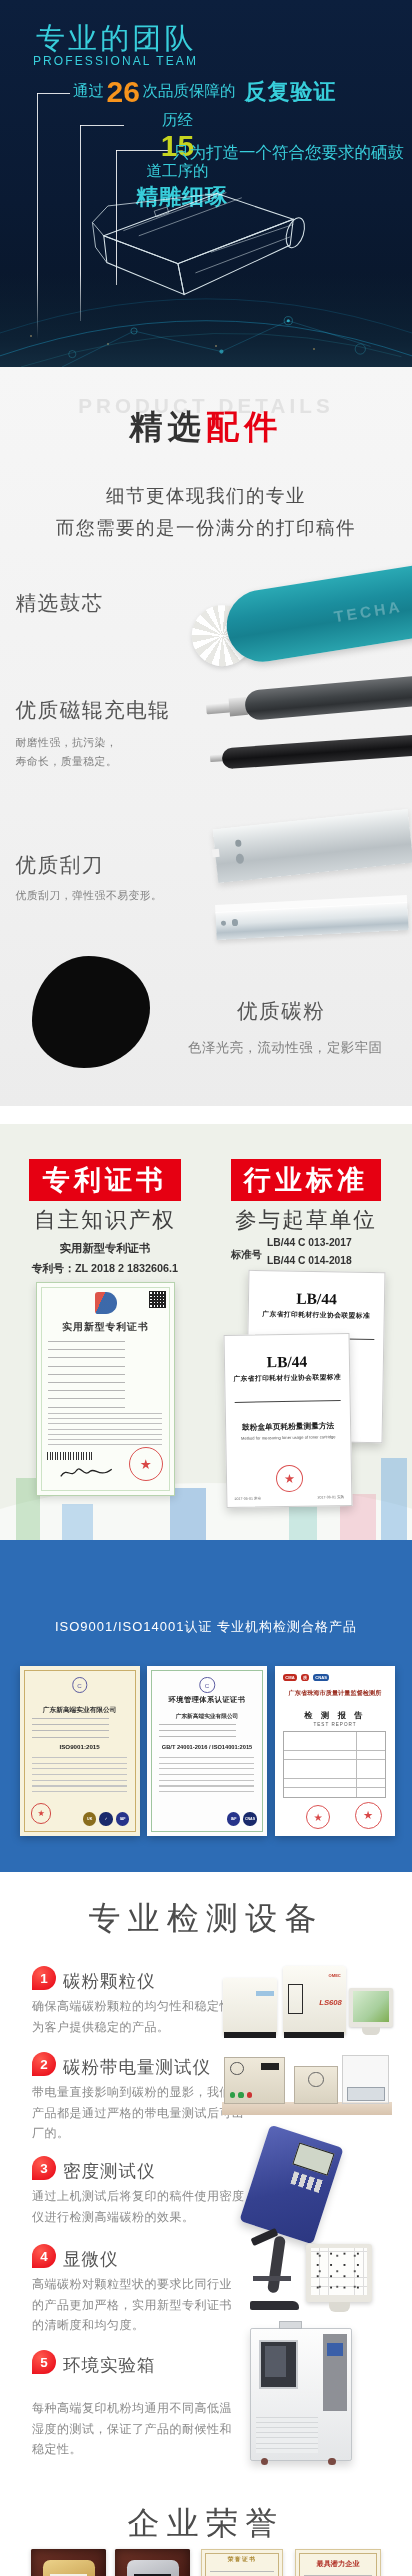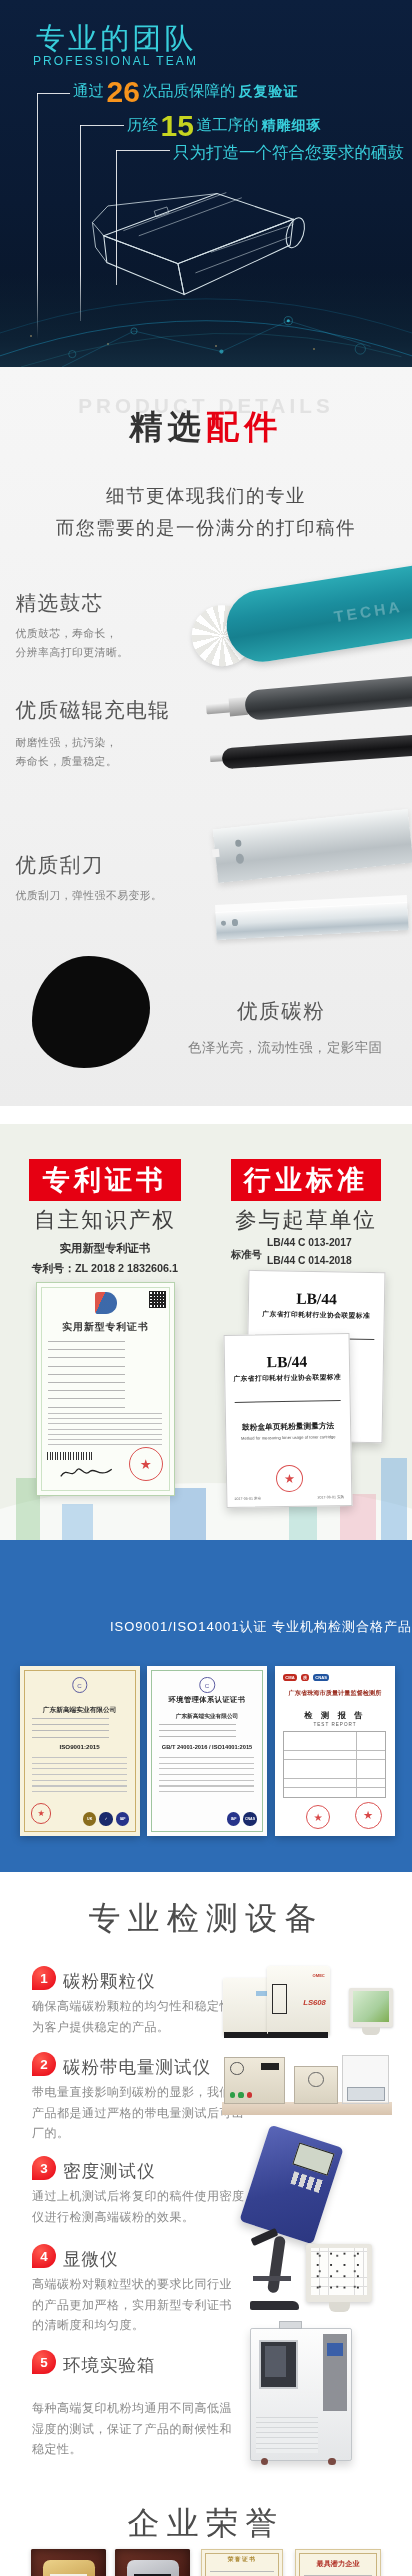--- a/index.html
+++ b/index.html
@@ -8,23 +8,23 @@
   section { position:relative; overflow:hidden; width:412px; }
 
   
   .hero { height:367px; background:linear-gradient(180deg,#0c1f3d 0%,#0a1a33 55%,#081527 100%); }
   .hero-title { position:absolute; left:36px; top:18.5px; font-size:29px; font-weight:normal; color:#38cedb; letter-spacing:3.1px; }
   .hero-sub { position:absolute; left:33px; top:54px; font-size:12px; color:#38cedb; letter-spacing:2.1px; }
   .hline { position:absolute; background:rgba(255,255,255,.85); }
   .hpoint { position:absolute; display:flex; align-items:center; color:#38cedb; white-space:nowrap; }
   .hp-t { font-size:15.5px; }
   .hp-n { font-size:30px; font-weight:bold; margin:0 2.6px; line-height:1; }
-  .hp-e { font-size:14px; font-weight:bold; letter-spacing:1px; margin-left:3px; }
+  .hp-e { font-size:22px; font-weight:bold; letter-spacing:1px; margin-left:9px; }
   .p1 { left:73px; top:76px; height:31px; }
-  .p2 { left:127px; top:110px; height:31px; }
+  .p2 { left:127px; top:110px; height:31px;flex-direction:column; }
   .p3 { left:173px; top:142px; font-size:16.5px; }
   .cart-svg { position:absolute; left:77px; top:175px; }
   .city { position:absolute; left:0; bottom:0; width:412px; height:93px;
     background:
       radial-gradient(1.5px 1.5px at 31px 62px,#ffd98a,transparent 70%),
       radial-gradient(1px 1px at 62px 77px,#fff3c4,transparent 70%),
       radial-gradient(1.5px 1.5px at 108px 70px,#ffcf6e,transparent 70%),
       radial-gradient(1px 1px at 155px 80px,#ffe9ad,transparent 70%),
       radial-gradient(1.5px 1.5px at 216px 72px,#ffd98a,transparent 70%),
       radial-gradient(1px 1px at 268px 62px,#fff,transparent 70%),
@@ -113,21 +113,21 @@
   .std .name { position:absolute; top:87px; width:100%; text-align:center; font-size:7.7px; font-weight:bold; color:#222; }
   .std .name-en { position:absolute; top:100px; width:100%; text-align:center; font-size:4.1px; color:#555; }
   .std .sealstar { position:absolute; left:49px; bottom:14.4px; width:27px; height:27px; font-size:12.4px; }
   .std .dates { position:absolute; bottom:6.2px; left:7.2px; right:7.2px; display:flex; justify-content:space-between; font-size:3.6px; color:#666; }
   .deco { position:absolute; bottom:0; }
   .deco-arc { left:-77px; bottom:-108px; width:567px; height:165px; border-radius:50%; background:rgba(255,255,255,.55); }
 
   
   .authority { height:332px; background:#2d6cb5; }
   .auth-title { position:absolute; top:30px; width:100%; text-align:center; color:#fff; font-size:24px; font-weight:bold; letter-spacing:3.1px; }
-  .auth-sub { position:absolute; top:78px; width:100%; text-align:right; color:#fff; font-size:13px; letter-spacing:1px; }
+  .auth-sub { position:absolute; top:78px; width:100%; text-align:center; color:#fff; font-size:13px; letter-spacing:1px; }
   .cert { position:absolute; top:126px; width:120px; height:170px; box-shadow:0 3.1px 8.2px rgba(0,0,0,.25); }
   .cert .cinner { position:absolute; left:4.1px; top:4.1px; right:4.1px; bottom:4.1px; border:0.5px solid; }
   .c1 { left:19.6px; background:#f7f2dc; } .c1 .cinner { border-color:#c9ae6a; }
   .c2 { left:147px; background:#fdfdfd; } .c2 .cinner { border-color:#9fc59f; }
   .c3 { left:275px; background:#ffffff; }
   .clogo { position:absolute; left:50%; transform:translateX(-50%); top:11.3px; width:15.5px; height:15.5px; border-radius:50%; border:1px solid #5a5aa0; color:#5a5aa0; font-size:6.2px; display:flex; align-items:center; justify-content:center; }
   .cname { position:absolute; top:40px; width:100%; text-align:center; font-size:6.7px; font-weight:bold; color:#333; }
   .cstd { position:absolute; top:77px; width:100%; text-align:center; font-size:6.2px; font-weight:bold; color:#222; }
   .ctitle { position:absolute; top:29px; width:100%; text-align:center; font-size:7.2px; font-weight:bold; color:#222; letter-spacing:0.5px; }
   .clines-a { position:absolute; left:12.4px; top:52px; width:77px; height:24px; background-image:repeating-linear-gradient(180deg,#b9b9b9 0 1px,transparent 1px 6.2px); }
@@ -153,21 +153,21 @@
   .eq-title { position:absolute; top:25px; width:100%; text-align:center; font-size:32px; color:#4c4c4c; letter-spacing:7.2px; }
   .eq-num { position:absolute; left:32px; width:24px; height:24px; background:radial-gradient(circle at 35% 30%,#ff5a4e,#e60012);
     border-radius:50% 50% 50% 0; color:#fff; font-size:13.4px; font-weight:bold; display:flex; align-items:center; justify-content:center; }
   .eq-name { position:absolute; left:63px; font-size:17.5px; color:#555; letter-spacing:1px; }
   .eq-desc { position:absolute; left:32px; font-size:12px; color:#8a8a8a; line-height:20.6px; letter-spacing:0.5px; }
   
   .ls-wrap { position:absolute; left:223px; top:89px; width:170px; height:77px; }
   .ls-box1 { position:absolute; left:0; bottom:4.1px; width:54px; height:56px; background:linear-gradient(180deg,#fbfaf4,#e9e6da); border-radius:3.1px 3.1px 1px 1px; box-shadow:0 1.5px 3.1px rgba(0,0,0,.15); }
   .ls-box1 .lbl { position:absolute; right:3.1px; top:13.4px; width:17.5px; height:5.2px; background:#9dc4e2; }
   .ls-box1 .base,.ls-box2 .base { position:absolute; left:1px; bottom:-4.1px; width:96%; height:6.2px; background:#1d1d1f; }
-  .ls-box2 { position:absolute; left:44px; bottom:4.1px; width:63px; height:68px; background:linear-gradient(180deg,#fcfbf5,#e7e4d8); border-radius:4.1px 4.1px 1px 1px; box-shadow:0 1.5px 3.1px rgba(0,0,0,.15); }
+  .ls-box2 { position:absolute; left:60px; bottom:4.1px; width:63px; height:68px; background:linear-gradient(180deg,#fcfbf5,#e7e4d8); border-radius:4.1px 4.1px 1px 1px; box-shadow:0 1.5px 3.1px rgba(0,0,0,.15); }
   .ls-box2 .slot { position:absolute; left:5.2px; top:18.5px; width:14.4px; height:30px; border:1px solid #2b2b2b; }
   .ls-label { position:absolute; right:4.1px; top:32px; font-size:7.7px; font-weight:bold; color:#c0392b; font-style:italic; }
   .ls-logo { position:absolute; right:5.2px; top:7.2px; font-size:4.1px; font-weight:bold; color:#c0392b; }
   .ls-mon { position:absolute; right:0; bottom:11.3px; width:44px; height:39px; background:#e8e6df; border-radius:2.1px; box-shadow:0 1px 2.6px rgba(0,0,0,.2); }
   .ls-mon .scr { position:absolute; left:3.6px; top:3.1px; right:3.6px; bottom:5.2px; background:linear-gradient(135deg,#d7ecd0,#a8cf9d 60%,#7fae52); }
   .ls-mon .foot { position:absolute; left:13.4px; bottom:-8.2px; width:17.5px; height:8.2px; background:#dcdad2; border-radius:0 0 5.2px 5.2px; }
   
   .ch-wrap { position:absolute; left:222px; top:181px; width:170px; height:62px; }
   .ch-table { position:absolute; left:0; bottom:0; width:100%; height:13.4px; background:linear-gradient(180deg,#e8d9c8,#d8c4ae); }
   .ch-a { position:absolute; left:2.1px; bottom:11.3px; width:61px; height:47px; background:linear-gradient(180deg,#efe9da,#d9d2c0); border:0.5px solid #b8b0a0; }
@@ -284,24 +284,20 @@
     </svg>
   </section>
 
   <section class="products">
     <div class="pd-watermark">PRODUCT DETAILS</div>
     <div class="pd-title"><span class="tb">精选</span><span class="tr">配件</span></div>
     <div class="pd-sub" style="top:116px;">细节更体现我们的专业</div>
     <div class="pd-sub" style="top:148px;">而您需要的是一份满分的打印稿件</div>
 
     <div class="item-name" style="left:15.5px;top:222px;">精选鼓芯</div>
-    <div class="item-desc" style="left:15.5px;top:257px;">
-      <div>优质鼓芯，寿命长，</div>
-      <div>分辨率高打印更清晰。</div>
-    </div>
     <div class="drum-wrap">
       <div class="drum-gear"></div>
       <div class="drum-body">
         <div class="drum-brand">TECHA</div>
       </div>
     </div>
 
     <div class="item-name" style="left:15.5px;top:329px;">优质磁辊充电辊</div>
     <div class="item-desc" style="left:15.5px;top:366px;">
       <div>耐磨性强，抗污染，</div>

